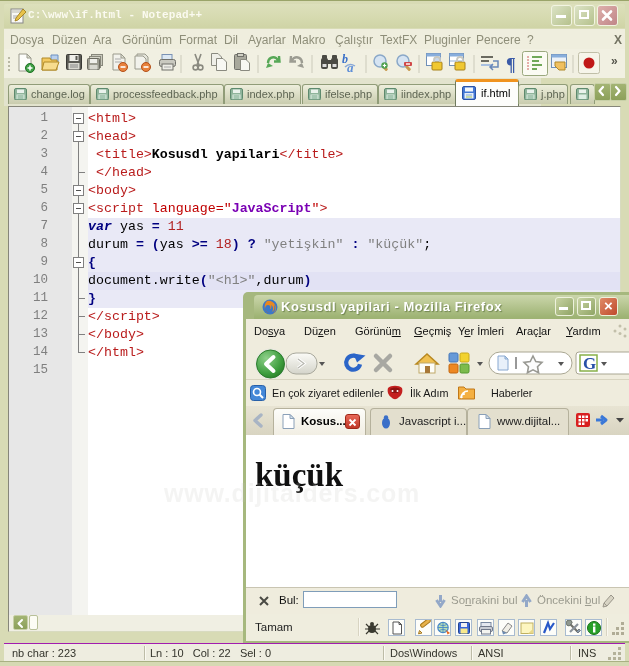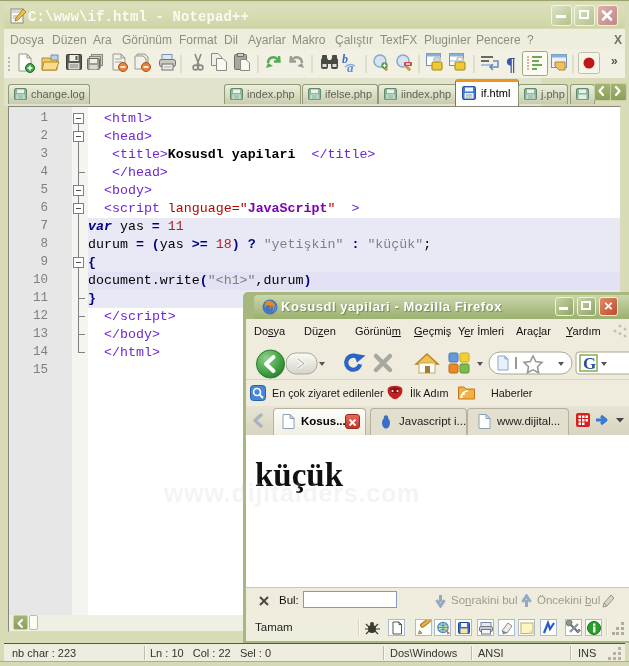--- a/index.html
+++ b/index.html
@@ -4,21 +4,21 @@
 <style>
   html,body{margin:0;padding:0;}
   body{width:629px;height:666px;position:relative;overflow:hidden;
        font-family:"Liberation Sans",sans-serif;background:#ECE9D8;}
   .abs{position:absolute;}
   
   #npp{left:0;top:0;width:629px;height:666px;background:#D8DBB5;border-top:1px solid #9AA46A;}
   #npp-title{left:4px;top:4px;width:621px;height:24px;
     background:linear-gradient(#DDE0BC,#D6DAB0 55%,#CFD4A6);border-radius:2px 2px 0 0;}
   #npp-title .txt{left:24px;top:5px;font-family:"Liberation Mono",monospace;
-    font-weight:bold;font-size:14px;color:#FBFAF0;letter-spacing:0.1px;}
+    font-weight:bold;font-size:11px;color:#FBFAF0;letter-spacing:0.1px;}
   .wbtn{top:5px;width:21px;height:21px;border:1px solid #F2F4E2;border-radius:3px;
     box-sizing:border-box;text-align:center;line-height:18px;color:#fff;}
   .wmin{left:551px;background:linear-gradient(135deg,#DCE3C6,#B5C18C);}
   .wmax{left:574px;background:linear-gradient(135deg,#DCE3C6,#B5C18C);}
   .wclose{left:597px;background:linear-gradient(135deg,#DEB0AC,#C08688);}
   #npp-menu{left:4px;top:29px;width:621px;height:20px;background:#EFEEDE;}
   #npp-menu span{position:absolute;top:4px;font-size:12px;color:#8E8E79;}
   #npp-toolbar{left:4px;top:49px;width:621px;height:29px;background:#F1F0E2;}
   #npp-tabbar{left:4px;top:78px;width:537px;height:28px;background:#E2E3CD;}
   .ntab{position:absolute;top:6px;height:19px;border:1px solid #909C78;border-bottom:none;
@@ -31,21 +31,21 @@
   
   #editor{left:8px;top:106px;width:613px;height:526px;background:#fff;
     border:1px solid #86867A;border-right-color:#D8DBC0;border-bottom-color:#D8DBC0;box-sizing:border-box;}
   #gutter{left:9px;top:107px;width:63px;height:524px;background:#E7E7E7;}
   #foldcol{left:72px;top:107px;width:16px;height:524px;background:#F4F4F0;}
   .lnum{position:absolute;width:38px;text-align:right;font-family:"Liberation Mono",monospace;
     font-size:12.5px;color:#7F7F7F;left:10px;}
   .cl{position:absolute;left:88px;height:18px;font-family:"Liberation Mono",monospace;
     font-size:13.3px;line-height:18px;white-space:pre;color:#000;}
   .jsbg{position:absolute;left:88px;width:532px;height:18px;background:#E9E9F6;}
-  .tag{color:#6d28d9;margin-left:16px;}
+  .tag{color:#b91c1c;}
   .attr{color:#C00000;}
   .attv{color:#7A00B4;font-weight:bold;}
   .kw{color:#000080;font-weight:bold;font-style:italic;}
   .num{color:#B22222;}
   .op{color:#000080;font-weight:bold;}
   .str{color:#808080;}
   .bold{font-weight:bold;}
   .fold{position:absolute;left:73px;width:11px;height:11px;border:1px solid #808080;
     background:#fff;box-sizing:border-box;}
   .fold:after{content:"";position:absolute;left:2px;top:4px;width:5px;height:1px;background:#505050;}
@@ -308,20 +308,30 @@
   <div class="ntab" style="left:4px;width:80px">
     <svg class="ticon" width="13" height="13">
         <rect x="0.5" y="0.5" width="12" height="11.5" rx="1.5" fill="#8FB49B" stroke="#5E8A6E"></rect>
         <rect x="3" y="1.5" width="7" height="3.5" fill="#EAF2EC"></rect>
         <rect x="2.5" y="6.5" width="8" height="4.5" fill="#DFEEE4"></rect>
         <line x1="3.5" y1="8" x2="9.5" y2="8" stroke="#6FA080"></line>
         <line x1="3.5" y1="10" x2="9.5" y2="10" stroke="#6FA080"></line>
       </svg>
     <span class="tlabel">change.log</span>
   </div>
+  <div class="ntab" style="left:86px;width:132px">
+    <svg class="ticon" width="13" height="13">
+        <rect x="0.5" y="0.5" width="12" height="11.5" rx="1.5" fill="#8FB49B" stroke="#5E8A6E"></rect>
+        <rect x="3" y="1.5" width="7" height="3.5" fill="#EAF2EC"></rect>
+        <rect x="2.5" y="6.5" width="8" height="4.5" fill="#DFEEE4"></rect>
+        <line x1="3.5" y1="8" x2="9.5" y2="8" stroke="#6FA080"></line>
+        <line x1="3.5" y1="10" x2="9.5" y2="10" stroke="#6FA080"></line>
+      </svg>
+    <span class="tlabel">processfeedback.php</span>
+  </div>
   <div class="ntab" style="left:220px;width:75px">
     <svg class="ticon" width="13" height="13">
         <rect x="0.5" y="0.5" width="12" height="11.5" rx="1.5" fill="#8FB49B" stroke="#5E8A6E"></rect>
         <rect x="3" y="1.5" width="7" height="3.5" fill="#EAF2EC"></rect>
         <rect x="2.5" y="6.5" width="8" height="4.5" fill="#DFEEE4"></rect>
         <line x1="3.5" y1="8" x2="9.5" y2="8" stroke="#6FA080"></line>
         <line x1="3.5" y1="10" x2="9.5" y2="10" stroke="#6FA080"></line>
       </svg>
     <span class="tlabel">index.php</span>
   </div>

